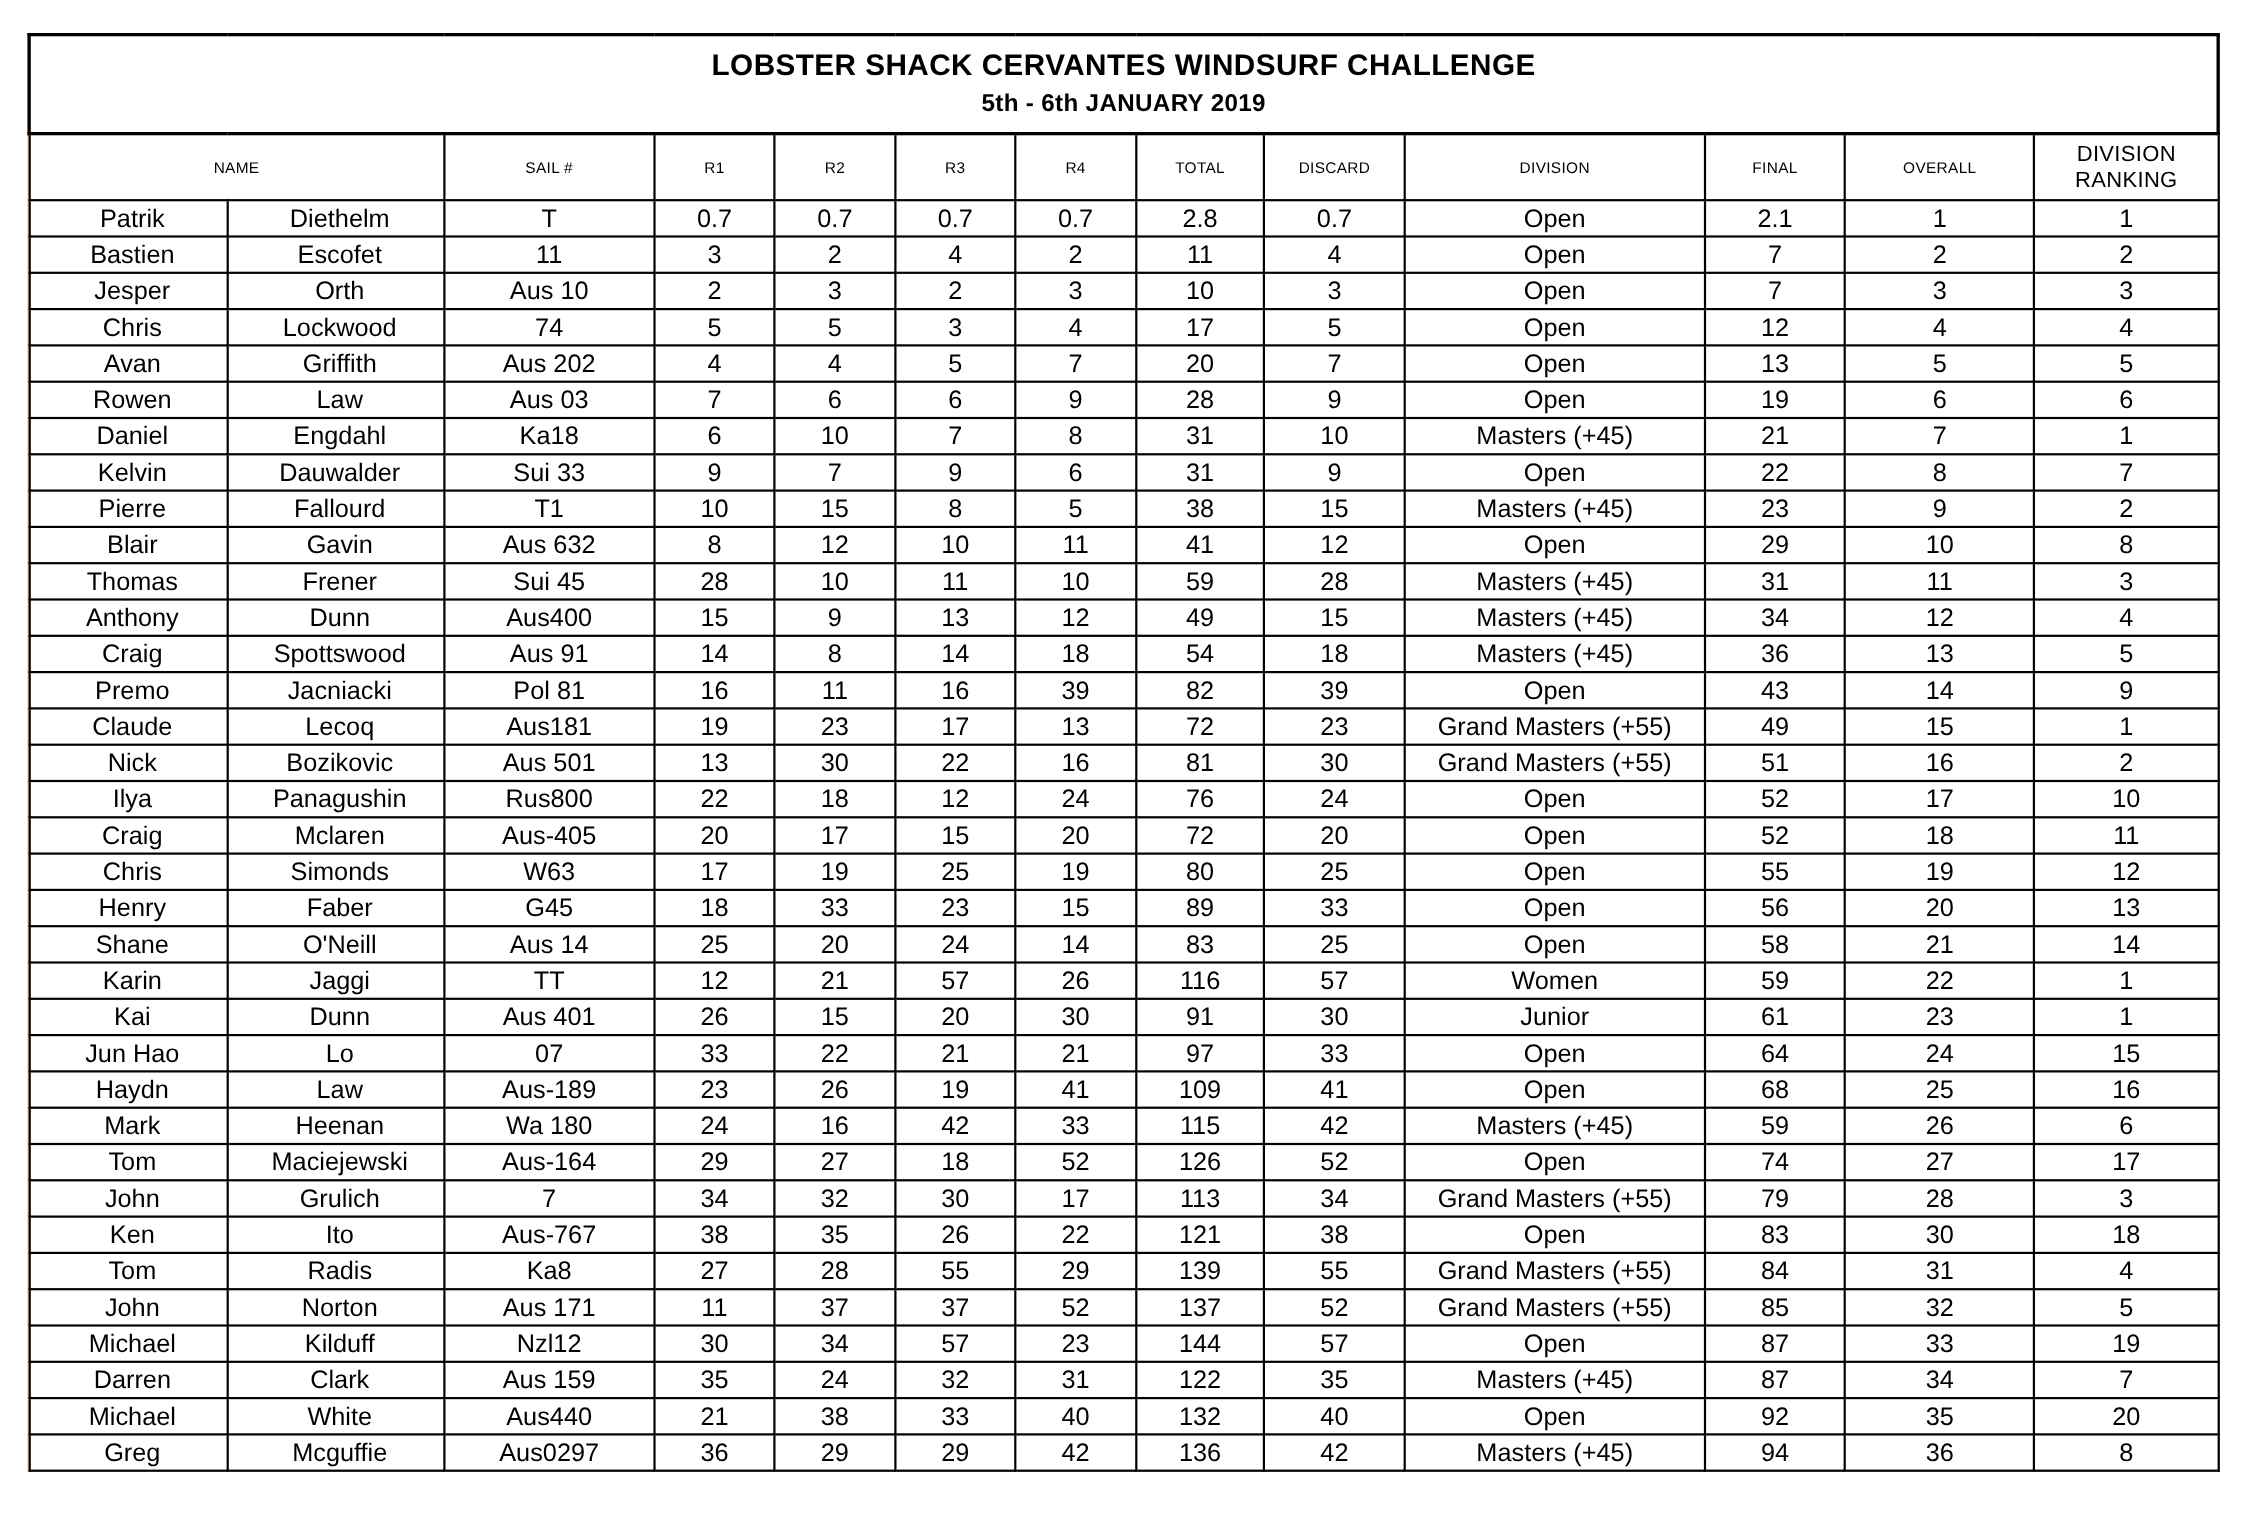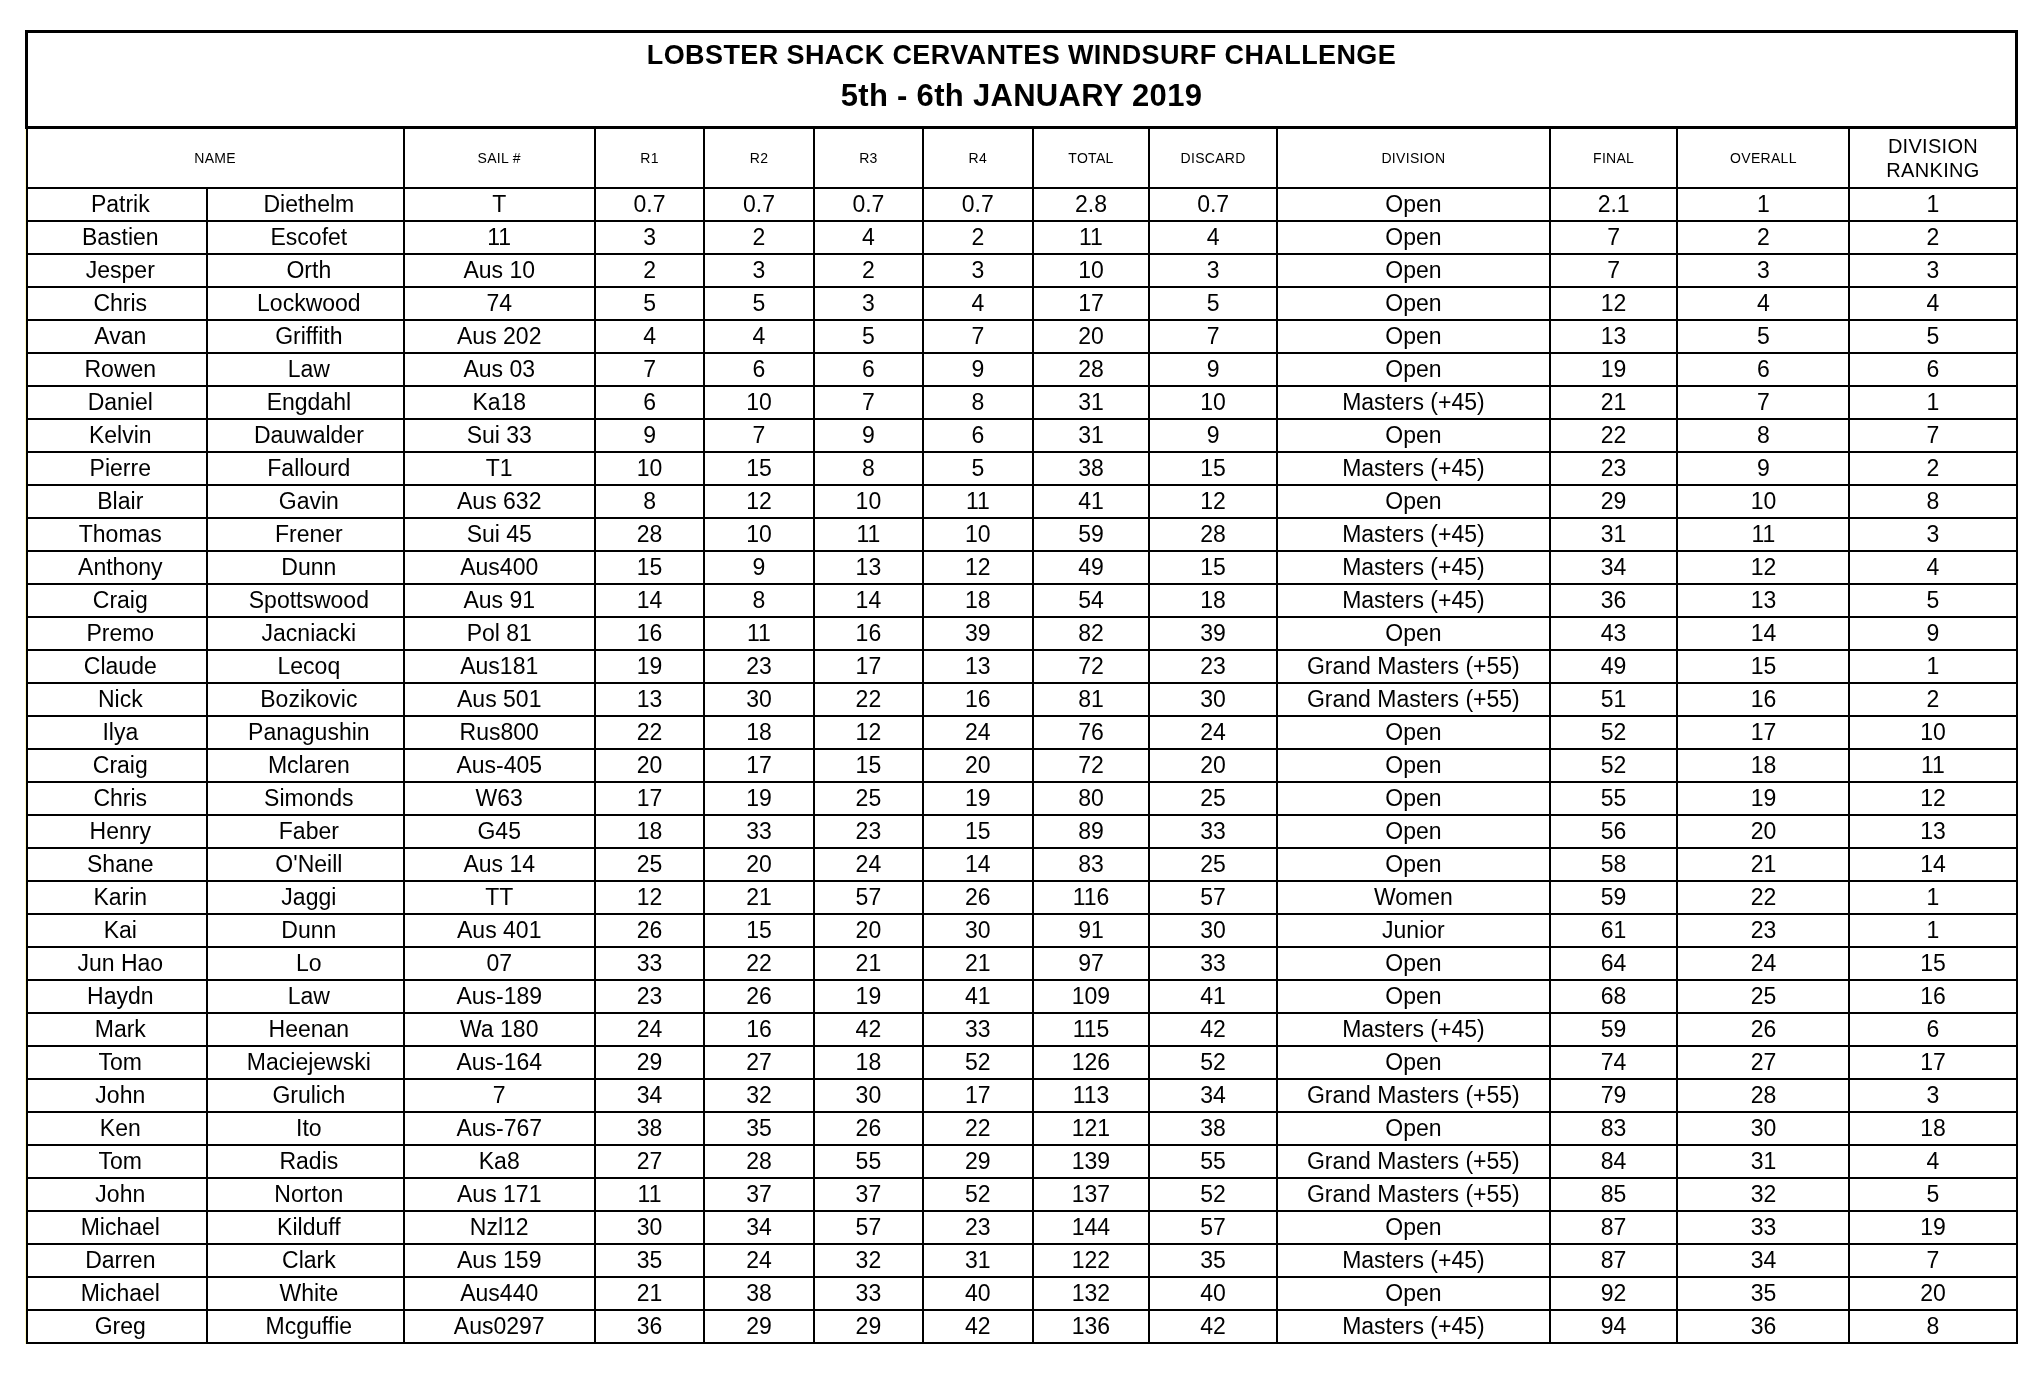--- a/index.html
+++ b/index.html
@@ -23,21 +23,21 @@
   .results-wrap {
     position: absolute;
     left: 25px;
     top: 30px;
     width: 1993px;
   }
   table.results {
     border-collapse: collapse;
     table-layout: fixed;
     width: 1993px;
-    background: #fef9c3;
+    background: #fdba74;
   }
   table.results td, table.results th {
     border: 2px solid #000000;
     padding: 0;
     margin: 0;
     font-weight: normal;
     background: #ffffff;
   }
   
   .title-cell {
@@ -47,21 +47,21 @@
     vertical-align: middle;
     padding: 4px 0 6px 0 !important;
   }
   .title-line1 {
     font-size: 27px;
     font-weight: bold;
     letter-spacing: 0.4px;
     line-height: 1.35;
   }
   .title-line2 {
-    font-size: 31px;
+    font-size: 22px;
     font-weight: bold;
     letter-spacing: 0.3px;
     line-height: 1.5;
   }
   
   .hdr td {
     height: 58px;
     text-align: center;
     vertical-align: middle;
     font-size: 14px;

